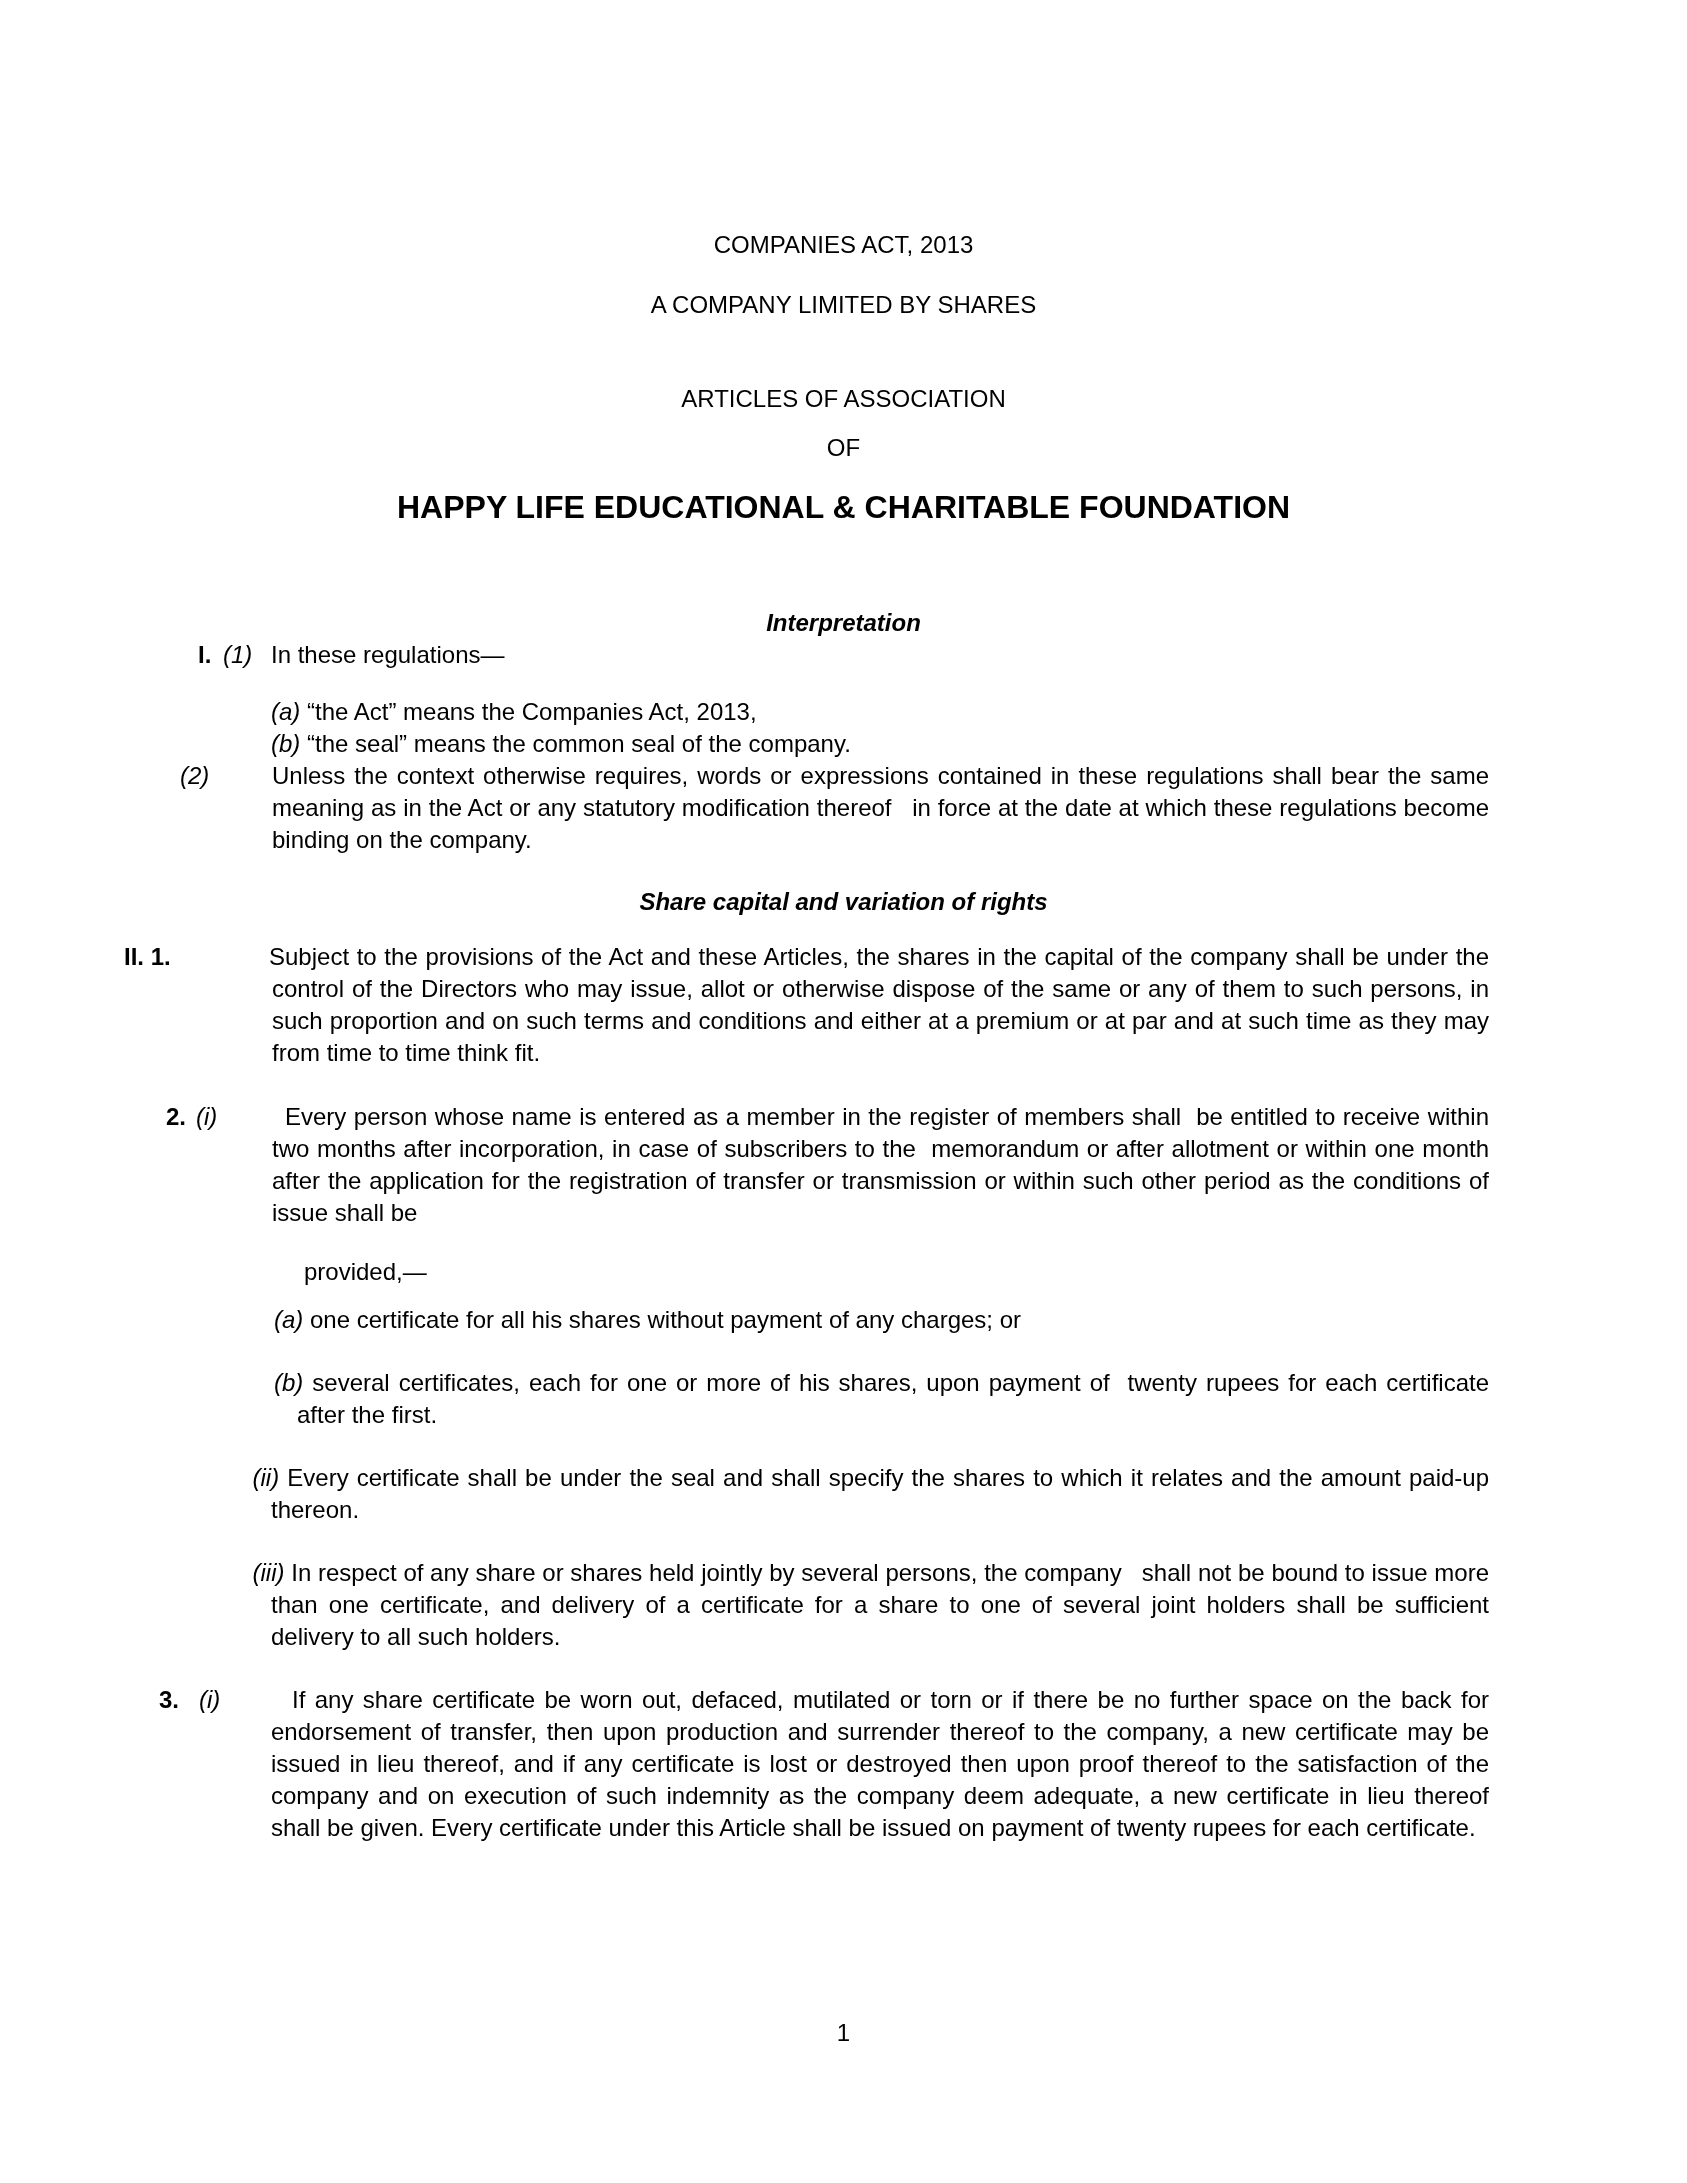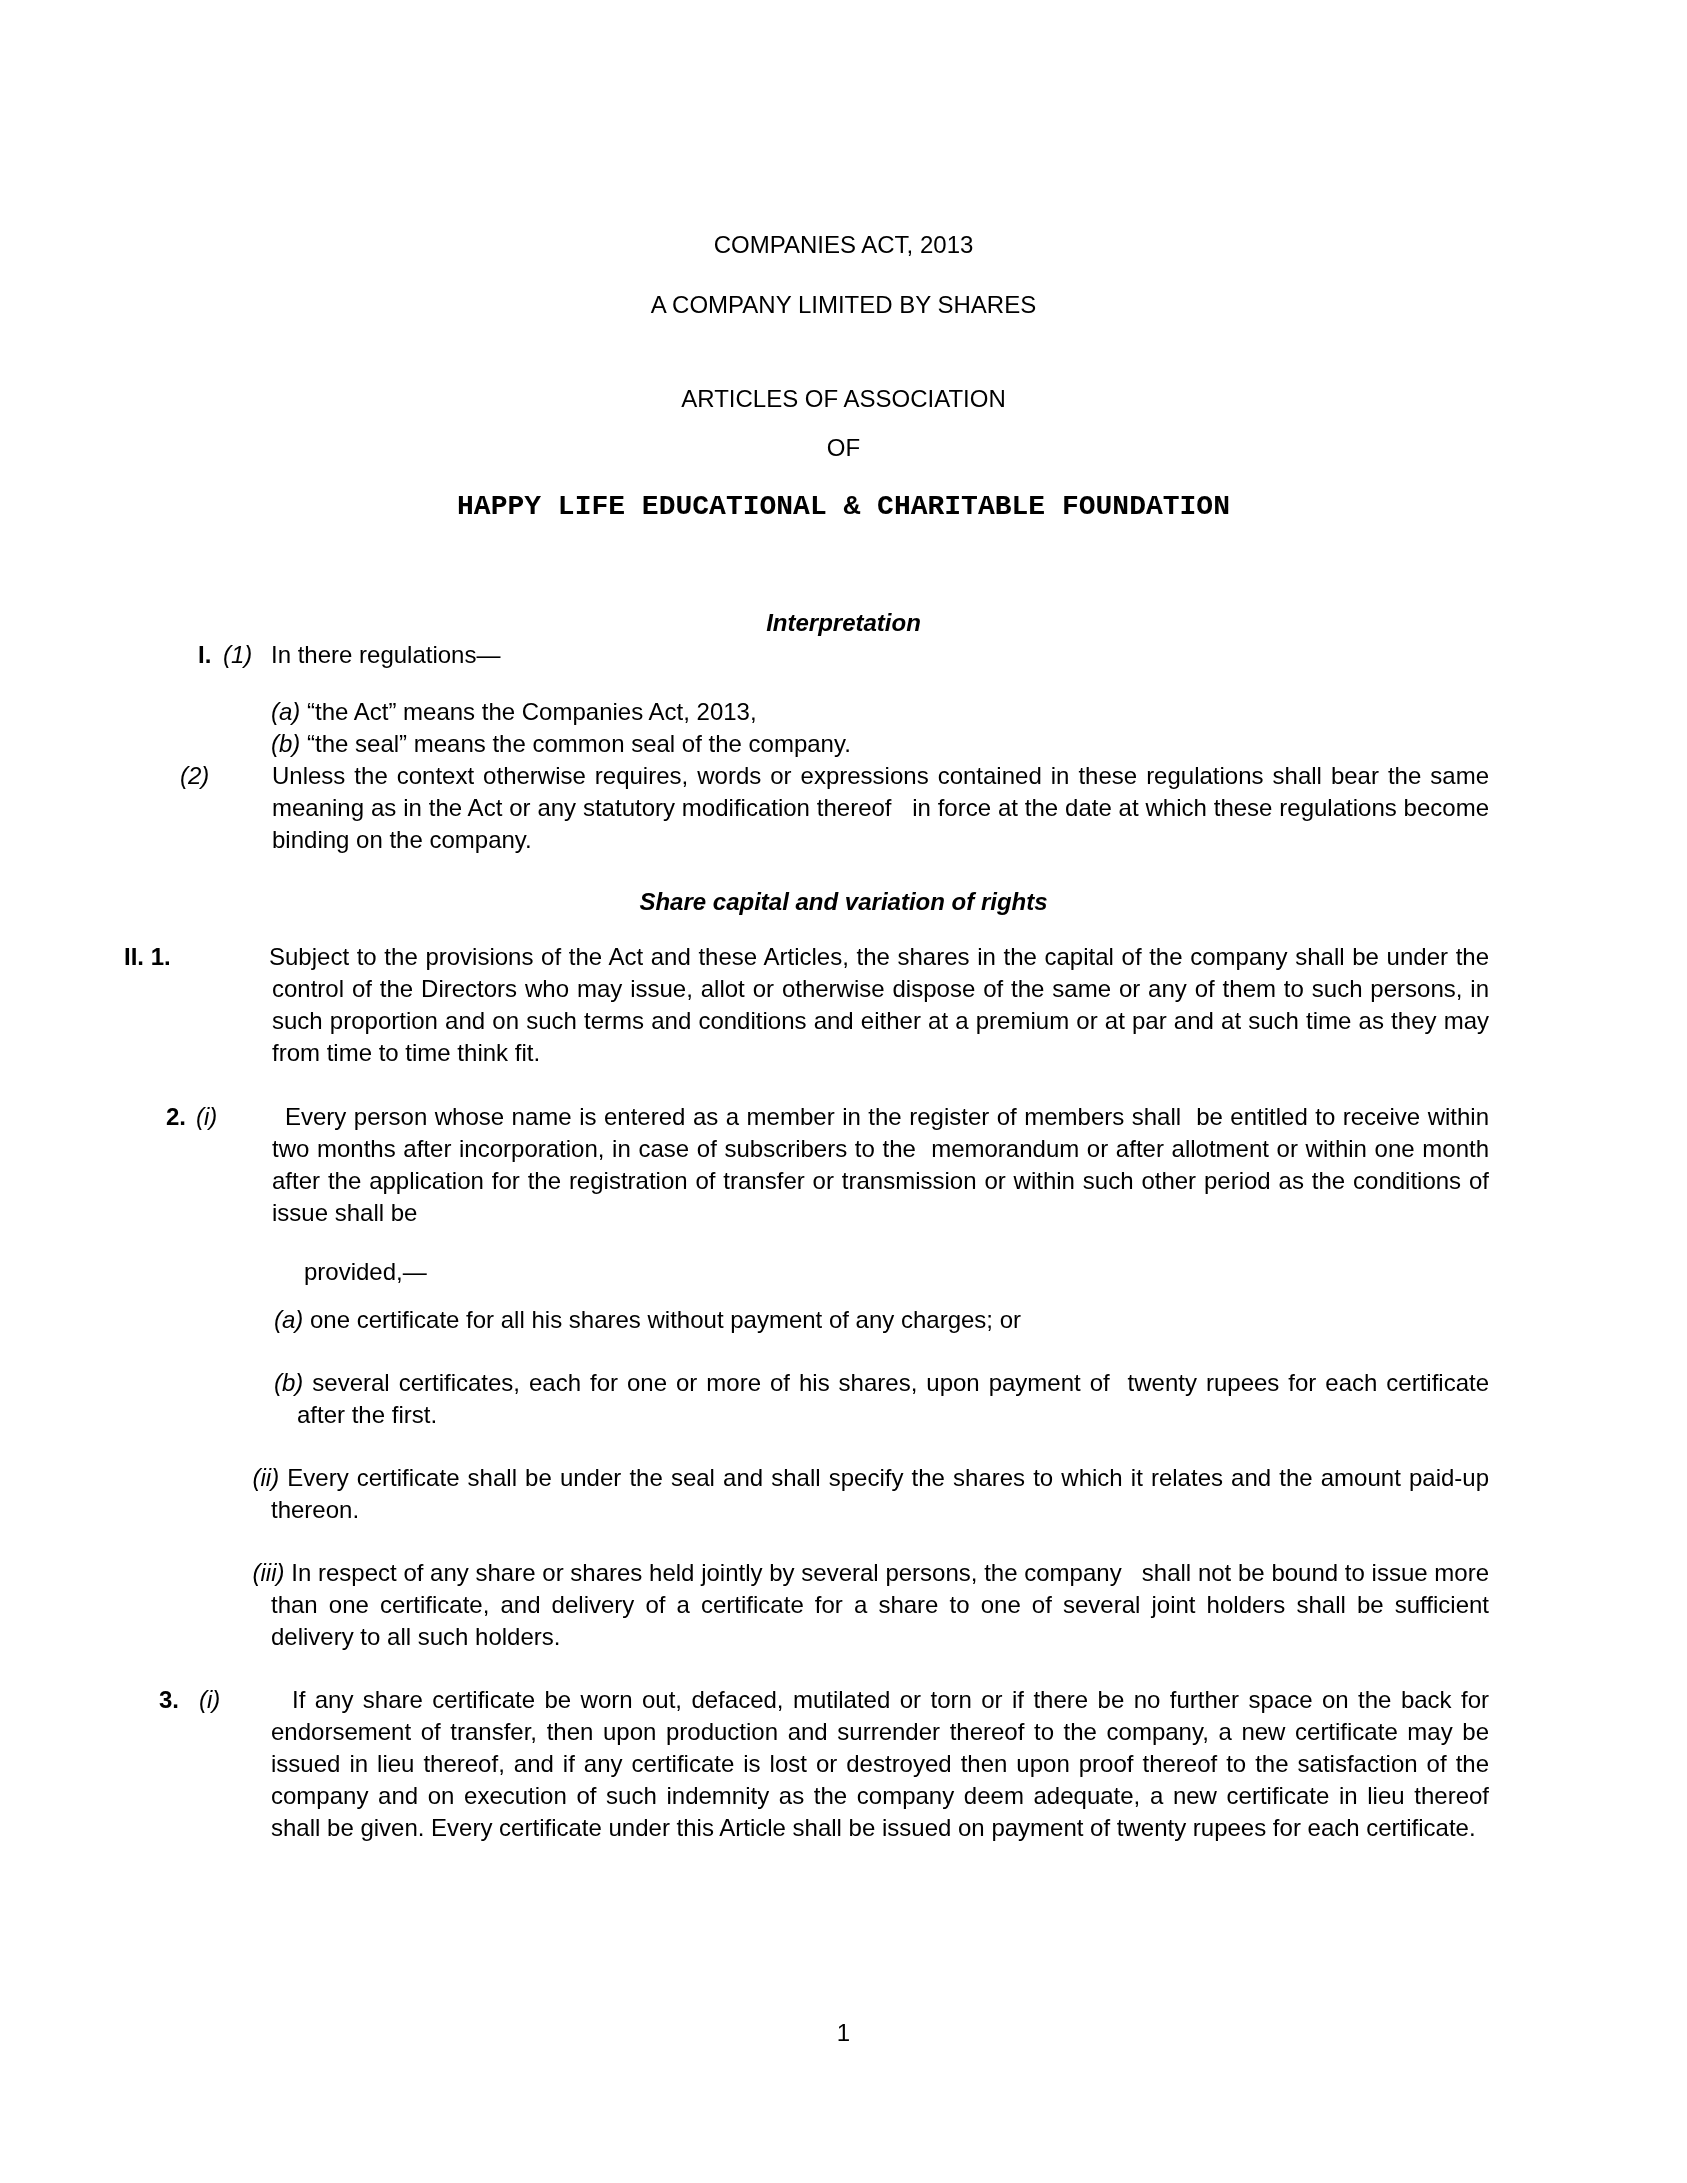--- a/index.html
+++ b/index.html
@@ -24,23 +24,23 @@
   }
   p { margin: 0; }
 
   .center { text-align: center; }
   .just   { text-align: justify; }
   .b  { font-weight: bold; }
   .it { font-style: italic; }
   .ib { display: inline-block; }
 
   .company {
-    font-family: Liberation Mono, monospace;
+    font-family: Liberation Sans, sans-serif;
     font-weight: bold;
-    font-size: 28px;
+    font-size: 32px;
     line-height: 38px;
   }
   .hding {
     font-weight: bold;
     font-style: italic;
     text-align: center;
   }
 
   
   .mt0   { margin-top: 0; }
@@ -96,21 +96,21 @@
   <div class="content">
 
     <p class="center mt0">COMPANIES ACT, 2013</p>
     <p class="center mt42">A COMPANY LIMITED BY SHARES</p>
     <p class="center mt94">ARTICLES OF ASSOCIATION</p>
     <p class="center mt43">OF</p>
     <p class="center company mt36">HAPPY LIFE EDUCATIONAL &amp; CHARITABLE FOUNDATION</p>
 
     <p class="hding mt123">Interpretation</p>
 
-    <p class="mt0"><span class="ib w38 b">I.</span><span class="ib w72 it">(1)</span><span>In there regulations—</span></p>
+    <p class="mt0"><span class="ib w38 b">I.</span><span class="ib w72 it">(1)</span><span>In these regulations—</span></p>
 
     <p class="ind110 mt38"><span class="it">(a)</span> <span>“the Act” means the Companies Act, 2013,</span></p>
 
     <p class="ind110 mt0"><span class="it">(b)</span> <span>“the seal” means the common seal of the company.</span></p>
 
     <p class="hang112-70 just mt50"><span class="ib w70 it">(2)</span><span>Unless the context otherwise requires, words or expressions contained in these regulations shall bear the same meaning as in the Act or any statutory modification thereof&nbsp;&nbsp; in force at the date at which these regulations become binding on the company.</span></p>
 
     <p class="hding mt46">Share capital and variation of rights</p>
 
     <p class="hang112-112 just mt35"><span class="ib w108 b">II. 1.</span><span>Subject to the provisions of the Act and these Articles, the shares in the capital of the company shall be under the control of the Directors who may issue, allot or otherwise dispose of the same or any of them to such persons, in such proportion and on such terms and conditions and either at a premium or at par and at such time as they may from time to time think fit.</span></p>

